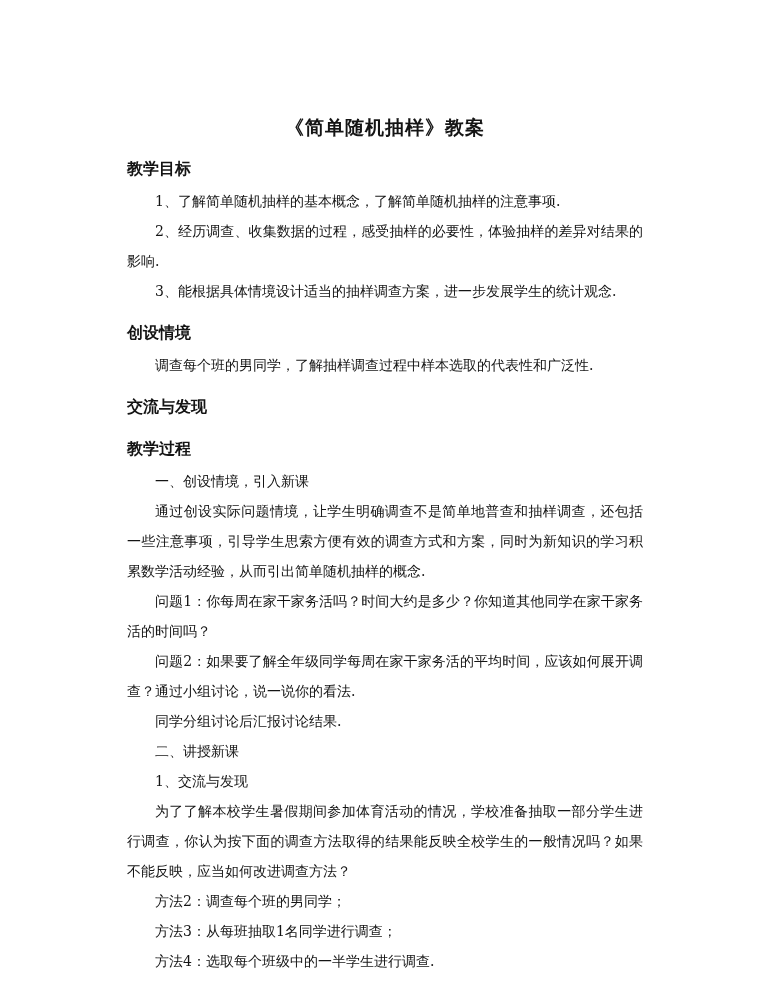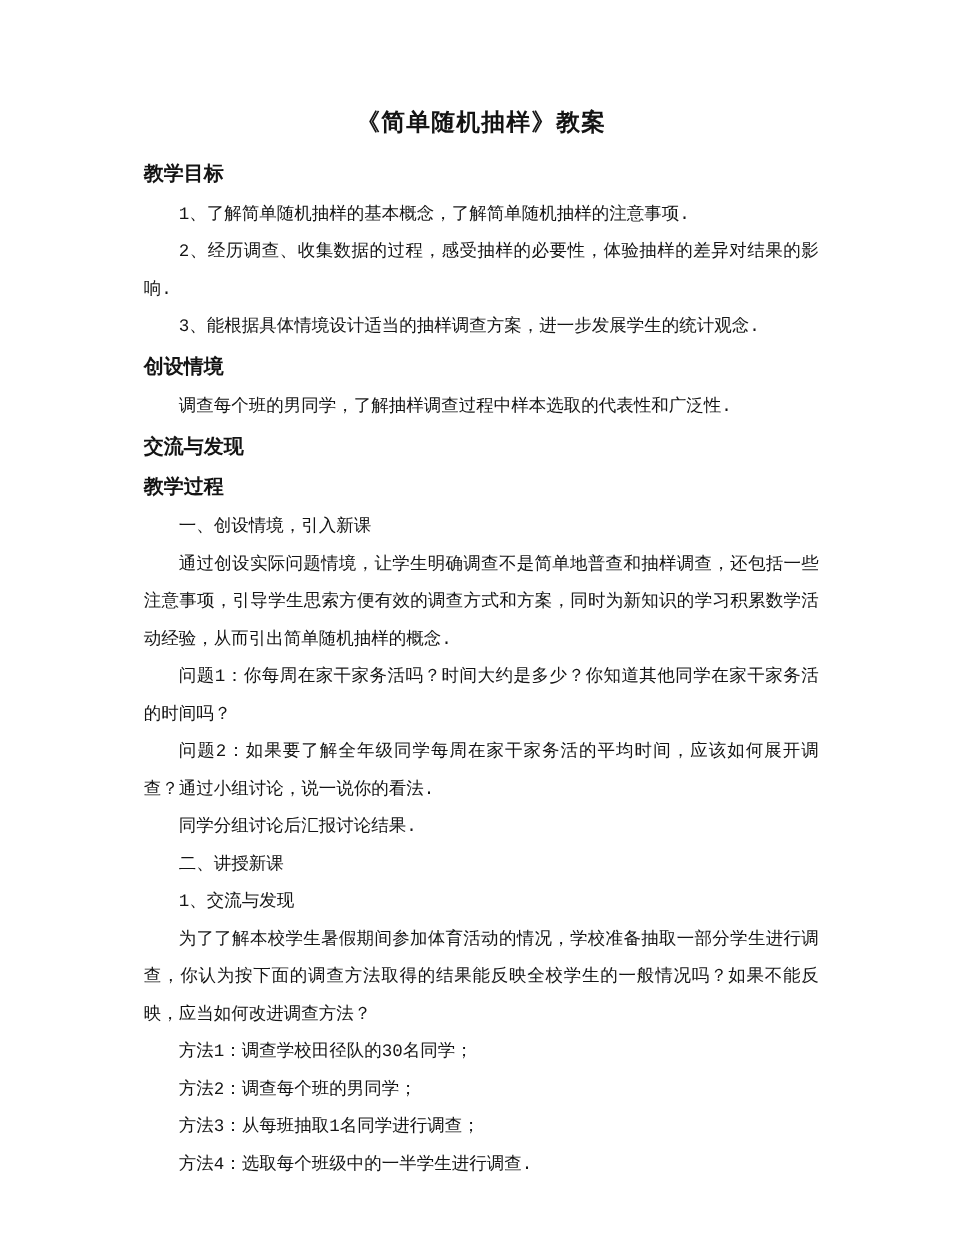--- a/index.html
+++ b/index.html
@@ -9,21 +9,21 @@
   }
   body {
     width: 770px;
     height: 1000px;
     overflow: hidden;
     font-family: "DejaVu Serif", "Liberation Serif", serif;
     color: #141414;
   }
   .page {
     width: 540px;
-    padding: 83px 115px 0 115px;
+    padding: 112px 115px 0 115px;
   }
   .doc-title {
     font-size: 19px;
     font-weight: bold;
     line-height: 30px;
     text-align: center;
     margin: 0 0 12px 0;
     letter-spacing: 1px;
   }
   .section-heading {
@@ -35,22 +35,21 @@
   }
   .para {
     font-size: 14px;
     line-height: 30px;
     margin: 0;
     text-indent: 2em;
     text-align: justify;
     word-break: break-all;
   }
   section {
-    margin: 0;
-    font-family: Liberation Mono, monospace;
+    margin: 12px;
   }
 </style>
 </head>
 <body>
 
 <div class="page">
 
   <h1 class="doc-title">《简单随机抽样》教案</h1>
 
   <section>
@@ -72,19 +71,18 @@
   <section>
     <h2 class="section-heading">教学过程</h2>
     <p class="para">一、创设情境，引入新课</p>
     <p class="para">通过创设实际问题情境，让学生明确调查不是简单地普查和抽样调查，还包括一些注意事项，引导学生思索方便有效的调查方式和方案，同时为新知识的学习积累数学活动经验，从而引出简单随机抽样的概念.</p>
     <p class="para">问题1：你每周在家干家务活吗？时间大约是多少？你知道其他同学在家干家务活的时间吗？</p>
     <p class="para">问题2：如果要了解全年级同学每周在家干家务活的平均时间，应该如何展开调查？通过小组讨论，说一说你的看法.</p>
     <p class="para">同学分组讨论后汇报讨论结果.</p>
     <p class="para">二、讲授新课</p>
     <p class="para">1、交流与发现</p>
     <p class="para">为了了解本校学生暑假期间参加体育活动的情况，学校准备抽取一部分学生进行调查，你认为按下面的调查方法取得的结果能反映全校学生的一般情况吗？如果不能反映，应当如何改进调查方法？</p>
-    <p class="para">方法1：调查学校田径队的30名同学；</p>
     <p class="para">方法2：调查每个班的男同学；</p>
     <p class="para">方法3：从每班抽取1名同学进行调查；</p>
     <p class="para">方法4：选取每个班级中的一半学生进行调查.</p>
   </section>
 
 </div>
 
 </body></html>

